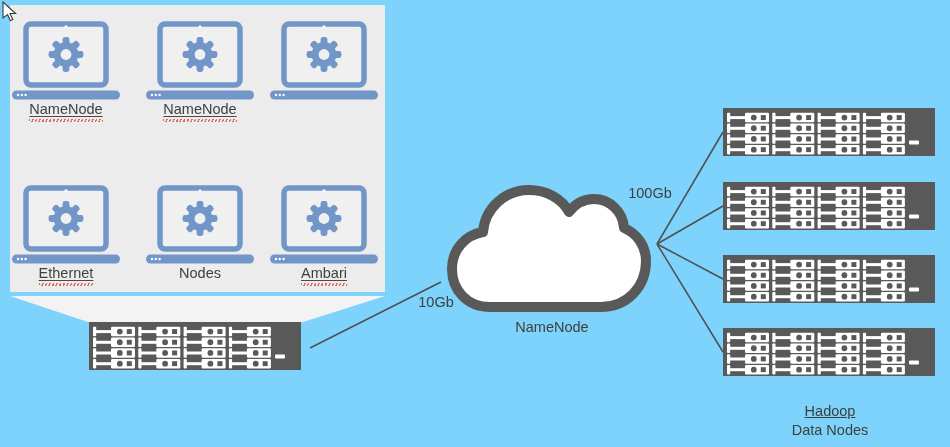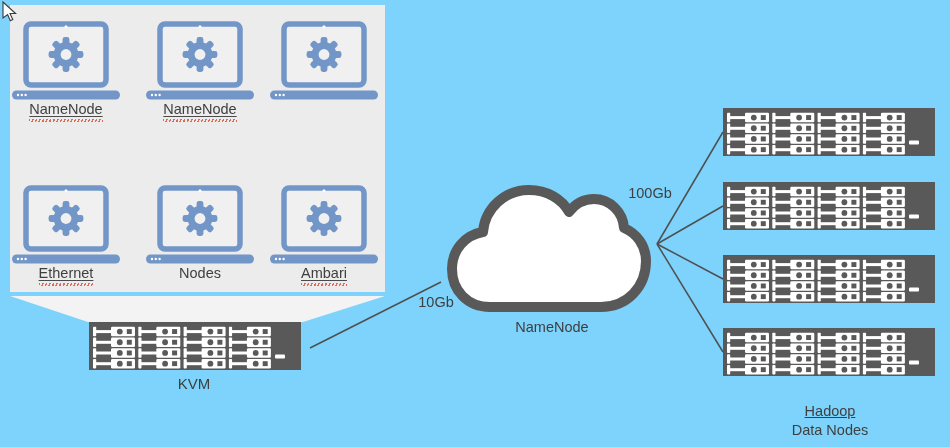--- a/index.html
+++ b/index.html
@@ -129,21 +129,20 @@
       <path d="M0,0 L0,16 L4.6,12.5 L7.4,18.7 L9.8,17.6 L7,11.5 L12.6,11.5 Z" fill="#ffffff" stroke="#3a3a3a" stroke-width="1.1"></path>
     </g>
   </svg>
 
   <div class="lbl" style="left:-9px;top:100px;width:150px;"><span class="misspelled">NameNode</span></div>
   <div class="lbl" style="left:125px;top:100px;width:150px;"><span class="misspelled">NameNode</span></div>
   <div class="lbl" style="left:-9px;top:264px;width:150px;"><span class="misspelled">Ethernet</span></div>
   <div class="lbl" style="left:125px;top:264px;width:150px;"><span>Nodes</span></div>
   <div class="lbl" style="left:249px;top:264px;width:150px;"><span class="misspelled">Ambari</span></div>
 
-  <div class="lbl" style="left:119px;top:375px;width:150px;font-size:15px;"><span>KVM</span></div>
   <div class="lbl" style="left:477px;top:318px;width:150px;"><span>NameNode</span></div>
   <div class="lbl" style="left:376px;top:293px;width:120px;"><span>10Gb</span></div>
   <div class="lbl" style="left:590px;top:184px;width:120px;"><span>100Gb</span></div>
   <div class="lbl two-line" style="left:755px;top:402px;width:150px;">
     <span style="display:block;text-decoration:underline;">Hadoop</span>
     <span style="display:block;">Data Nodes</span>
   </div>
 
 </div>
 

